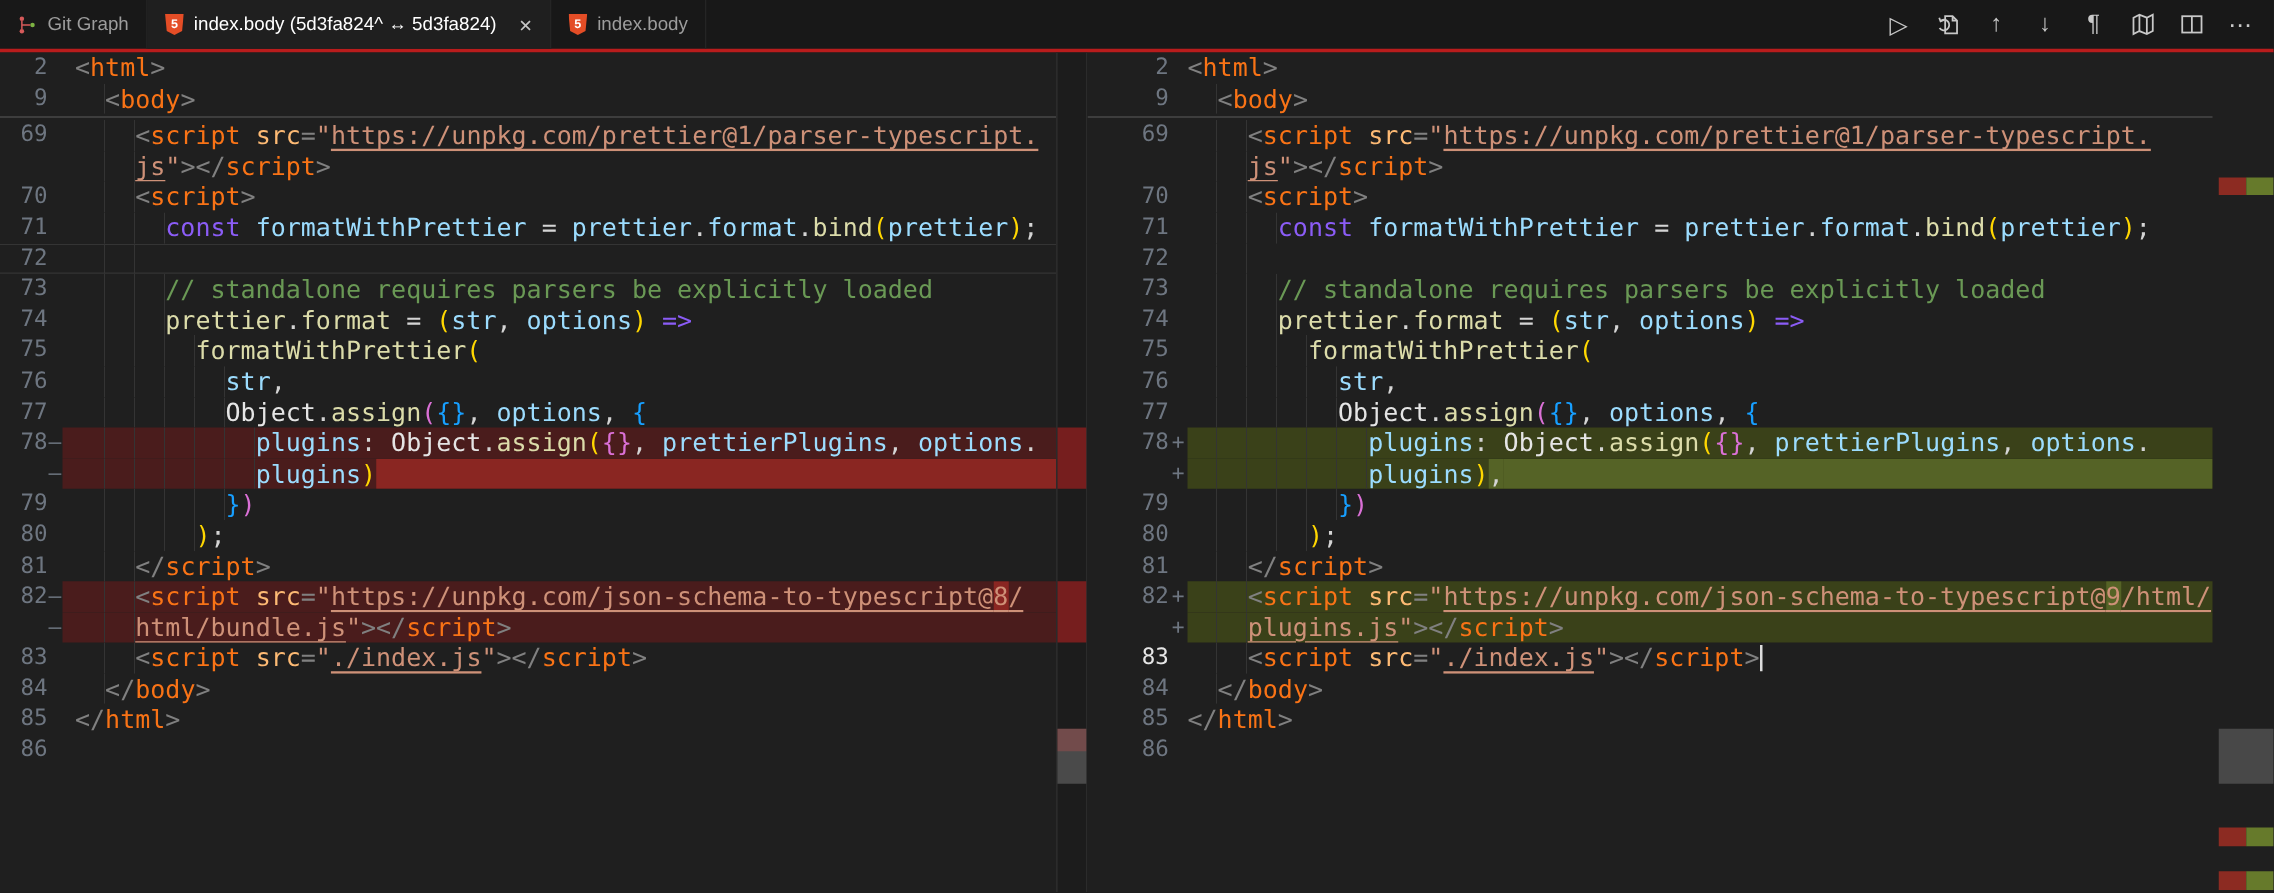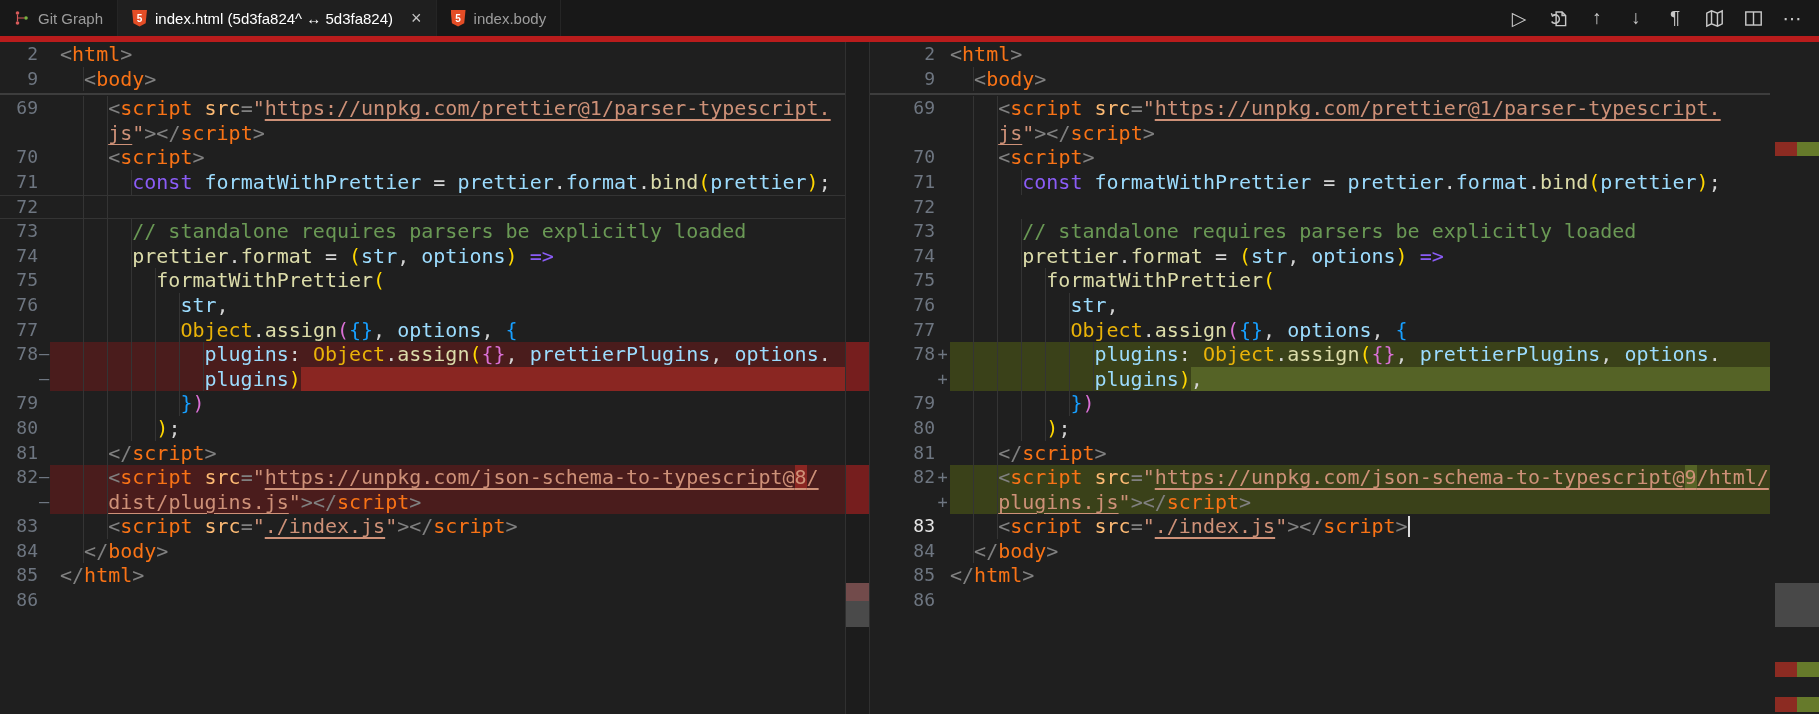--- a/index.html
+++ b/index.html
@@ -1,20 +1,20 @@
 <!DOCTYPE html>
 <html style="--c-editorBg: #1f1f1f; --c-tabBarBg: #181818; --c-activeTabBg: #1f1f1f; --c-delLine: #4a1c1c; --c-delChar: #8a2622; --c-addLine: #3a4119; --c-addChar: #556326; --c-html5: #e44d26; --c-linkText: #ce9178; --c-lineNumber: #6e7681;"><head>
 <meta charset="utf-8">
 <style>
   * { margin:0; padding:0; box-sizing:border-box; }
   html,body { width:1819px; height:714px; overflow:hidden; background:var(--c-editorBg,#1f1f1f); }
   body { font-family:"Liberation Sans", sans-serif; }
 
   
-  .tabbar { height:42px; background:var(--c-tabBarBg,#181818); display:flex; align-items:stretch; border-bottom:6px solid #b91c1c; }
+  .tabbar { height:42px; background:var(--c-tabBarBg,#181818); display:flex; align-items:stretch; border-bottom:3px solid #b91c1c; }
   .tab { display:flex; align-items:center; gap:8px; padding:0 14px; border-right:1px solid #252525; color:#9d9d9d; font-size:15px; cursor:pointer; }
   .tab.active { background:var(--c-activeTabBg,#1f1f1f); color:#ffffff; }
   .tab .close { margin-left:10px; font-size:18px; color:#c5c5c5; line-height:1; }
   .html5 { width:15px; height:17px; background:var(--c-html5,#e44d26); clip-path:polygon(0 0,100% 0,91% 81%,50% 100%,9% 81%); color:#fff; font-size:10px; font-weight:bold; display:flex; align-items:center; justify-content:center; flex:none; }
   .actions { margin-left:auto; display:flex; align-items:center; gap:17px; padding-right:16px; }
   .abtn { width:22px; height:22px; display:flex; align-items:center; justify-content:center; color:#c8c8c8; font-size:19px; cursor:pointer; }
   .abtn svg { stroke:#c8c8c8; fill:none; stroke-width:1.2; }
 
   
   .editors { display:flex; height:672px; }
@@ -42,21 +42,21 @@
   .delc { background:var(--c-delChar,#8a2622); }
   .addc { background:var(--c-addChar,#556326); }
   .tail { flex:1; }
   .curline { box-shadow:inset 0 1px 0 #343434, inset 0 -1px 0 #343434; }
   .hsep { height:5px; background:linear-gradient(to bottom,#1f1f1f 30%,#3d3d3d 30%,#3d3d3d 70%,#1f1f1f 70%); }
   .caret { width:2px; height:21px; align-self:center; background:#dcdcdc; }
 
   
   .p{color:#808080}.tag{color:#f97316}.attr{color:#fdba74}.str{color:#ce9178}
   .link{color:#ce9178;text-decoration:underline;text-underline-offset:4px}
-  .kw{color:#8b5cf6}.var{color:#9cdcfe}.fn{color:#dcdcaa}.cls{color:#eab308}
+  .kw{color:#8b5cf6}.var{color:#9cdcfe}.fn{color:#dcdcaa}.cls{color:#e5e5e5}
   .cmt{color:#6a9955}.d{color:#d4d4d4}
   .b1{color:#ffd700}.b2{color:#da70d6}.b3{color:#179fff}
 
   
   .scrollstrip { position:absolute; top:0; right:0; width:25px; height:100%; background:#1c1c1c; border-left:1px solid #303030; border-right:1px solid #303030; }
   .smark { position:absolute; left:0; width:100%; }
   .ruler { position:absolute; top:0; right:0; width:44px; height:100%; }
   .rmark { position:absolute; }
 </style>
 </head>
@@ -69,21 +69,21 @@
           <circle cx="3.5" cy="3" r="1.8" fill="#d65a5a"></circle>
           <circle cx="3.5" cy="13" r="1.8" fill="#d65a5a"></circle>
           <circle cx="12" cy="8" r="1.8" fill="#7cb342"></circle>
           <path d="M3.5 4.8 V11.2 M3.5 8 C6 8 9 8 10.2 8" stroke="#d65a5a" fill="none" stroke-width="1.2"></path>
         </svg>
     </span>
     <span>Git Graph</span>
   </div>
   <div class="tab active">
     <span class="html5">5</span>
-    <span>index.html (5d3fa824^ ↔ 5d3fa824)</span>
+    <span>index.body (5d3fa824^ ↔ 5d3fa824)</span>
     <span class="close">×</span>
   </div>
   <div class="tab">
     <span class="html5">5</span>
     <span>index.body</span>
   </div>
   <div class="actions">
     <div class="abtn">▷</div>
     <div class="abtn">
       <svg width="19" height="19" viewBox="0 0 16 16">
@@ -200,21 +200,21 @@
           <span class="code"><span class="ind">    </span><span class="p">&lt;/</span><span class="tag">script</span><span class="p">&gt;</span></span>
         </div>
         <div class="row">
           <span class="num">82</span>
           <span class="sign">–</span>
           <span class="code del"><span class="ind">    </span><span class="p">&lt;</span><span class="tag">script</span><span class="d"> </span><span class="attr">src</span><span class="p">=</span><span class="str">"</span><span class="link">https://unpkg.com/json-schema-to-typescript@</span><span class="link delc">8</span><span class="link">/</span></span>
         </div>
         <div class="row">
           <span class="num"></span>
           <span class="sign">–</span>
-          <span class="code del"><span class="ind">    </span><span class="link">dist/plugins.js</span><span class="str">"</span><span class="p">&gt;&lt;/</span><span class="tag">script</span><span class="p">&gt;</span></span>
+          <span class="code del"><span class="ind">    </span><span class="link">html/bundle.js</span><span class="str">"</span><span class="p">&gt;&lt;/</span><span class="tag">script</span><span class="p">&gt;</span></span>
         </div>
         <div class="row">
           <span class="num">83</span>
           <span class="sign"></span>
           <span class="code"><span class="ind">    </span><span class="p">&lt;</span><span class="tag">script</span><span class="d"> </span><span class="attr">src</span><span class="p">=</span><span class="str">"</span><span class="link">./index.js</span><span class="str">"</span><span class="p">&gt;&lt;/</span><span class="tag">script</span><span class="p">&gt;</span></span>
         </div>
         <div class="row">
           <span class="num">84</span>
           <span class="sign"></span>
           <span class="code"><span class="ind">  </span><span class="p">&lt;/</span><span class="tag">body</span><span class="p">&gt;</span></span>

